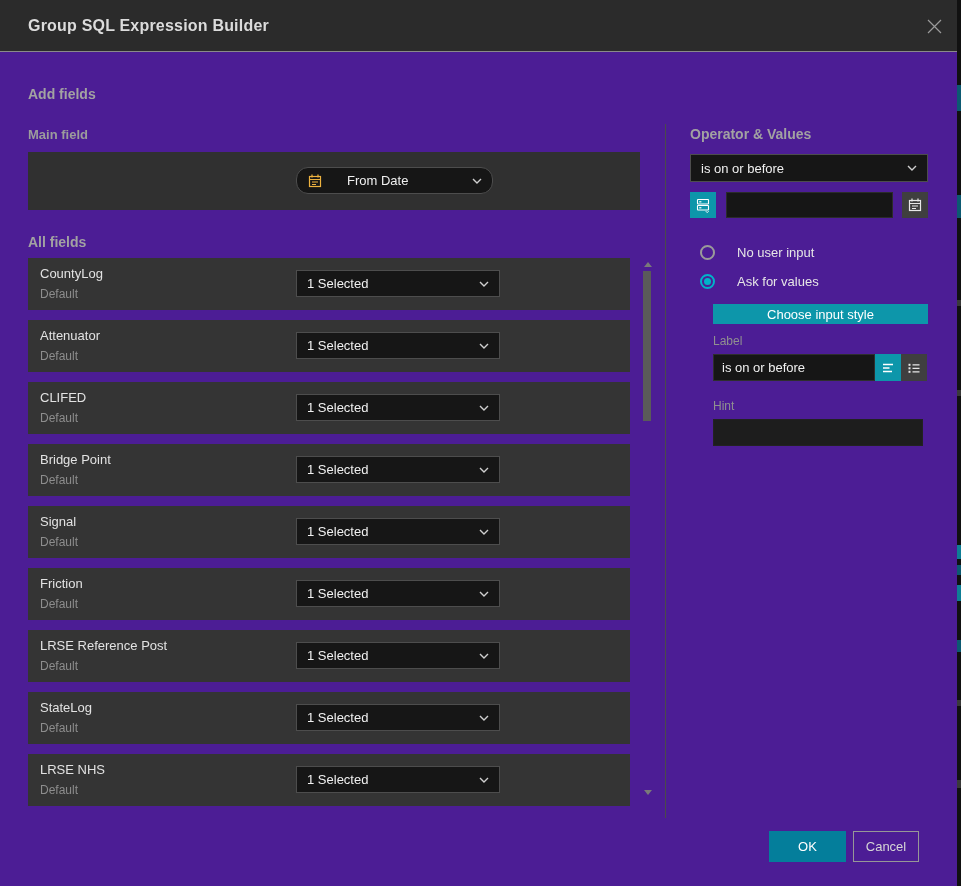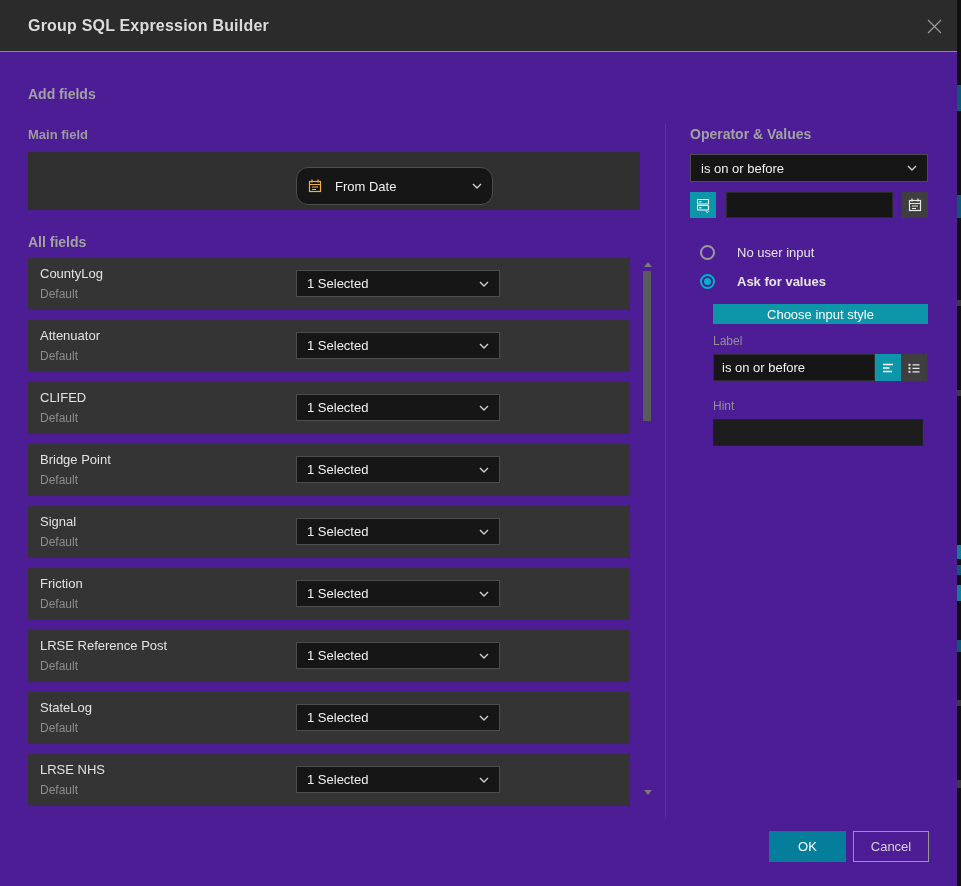--- a/index.html
+++ b/index.html
@@ -22,21 +22,21 @@
   .select { display:flex; align-items:center; background:#161616; border:1px solid #4d4d4d;
             color:#f0f0f0; font-size:13px; padding:0 10px; cursor:pointer; }
   .select .txt { white-space:nowrap; overflow:hidden; }
   .select .chev { margin-left:auto; display:flex; }
   .tinput { background:#161616; border:1px solid #2e2e2e; color:#f0f0f0; font-size:13px;
             padding:0 8px; outline:none; }
 
   
   .main-box { position:absolute; left:28px; top:152px; width:612px; height:58px; background:#303030; }
   .main-box .sel-layer { position:absolute; left:12px; top:15px; width:243px; height:28px; }
-  .main-box .sel-field { position:absolute; left:268px; top:15px; width:197px; height:38px; gap:12px;border-radius:12px; }
+  .main-box .sel-field { position:absolute; left:268px; top:15px; width:197px; height:27px; gap:24px;border-radius:12px; }
 
   
   .list { position:absolute; left:28px; top:258px; width:602px; }
   .frow { position:relative; height:52px; margin-bottom:10px; background:#343434; }
   .frow .fname { position:absolute; left:12px; top:8px; font-size:13px; color:#e2e2e2; }
   .frow .fsub  { position:absolute; left:12px; top:29px; font-size:12px; color:#8d8d8d; }
   .frow .fsel  { position:absolute; left:268px; top:12px; width:204px; height:27px; }
 
   
   .sb-up, .sb-down { position:absolute; left:644px; width:0; height:0;
@@ -76,21 +76,21 @@
   .label-row { position:absolute; left:23px; top:354px; display:flex; }
   .label-row input { width:162px; height:27px; }
   .label-row .icon-btn { position:relative; width:26px; height:27px; }
   .hint-input { position:absolute; left:23px; top:419px; width:210px; height:27px;
                 background:#1d1d1d; border:1px solid #222; }
 
   
   .btn-ok { position:absolute; left:769px; top:831px; width:77px; height:31px;
             background:var(--accent-dark,#047e9b); color:#fff; border:none; font-size:13px;
             font-family:inherit; cursor:pointer; }
-  .btn-cancel { position:absolute; left:853px; top:831px; width:76px; height:31px;
+  .btn-cancel { position:absolute; left:853px; top:831px; width:66px; height:31px;
                 background:transparent; color:#d6d6d6; border:1px solid #979797; font-size:13px;
                 font-family:inherit; cursor:pointer; }
 
   
   .edge { position:absolute; left:957px; top:0; width:4px; height:886px; background:#111; }
   .edge i { position:absolute; left:0; width:4px; display:block; }
 </style>
 </head>
 <body>
 
@@ -275,21 +275,21 @@
         </svg>
       </div>
     </div>
 
     <div class="radio-row" style="top:245px;">
       <span class="radio">
           <span class="dot"></span>
         </span>
       <span class="radio-lbl">No user input</span>
     </div>
-    <div class="radio-row selected" style="top:274px;font-weight:bold;">
+    <div class="radio-row selected" style="top:274px;">
       <span class="radio">
           <span class="dot"></span>
         </span>
       <span class="radio-lbl">Ask for values</span>
     </div>
 
     <button class="choose-btn">Choose input style</button>
 
     <div class="lbl-small" style="left:23px; top:334px;">Label</div>
 

